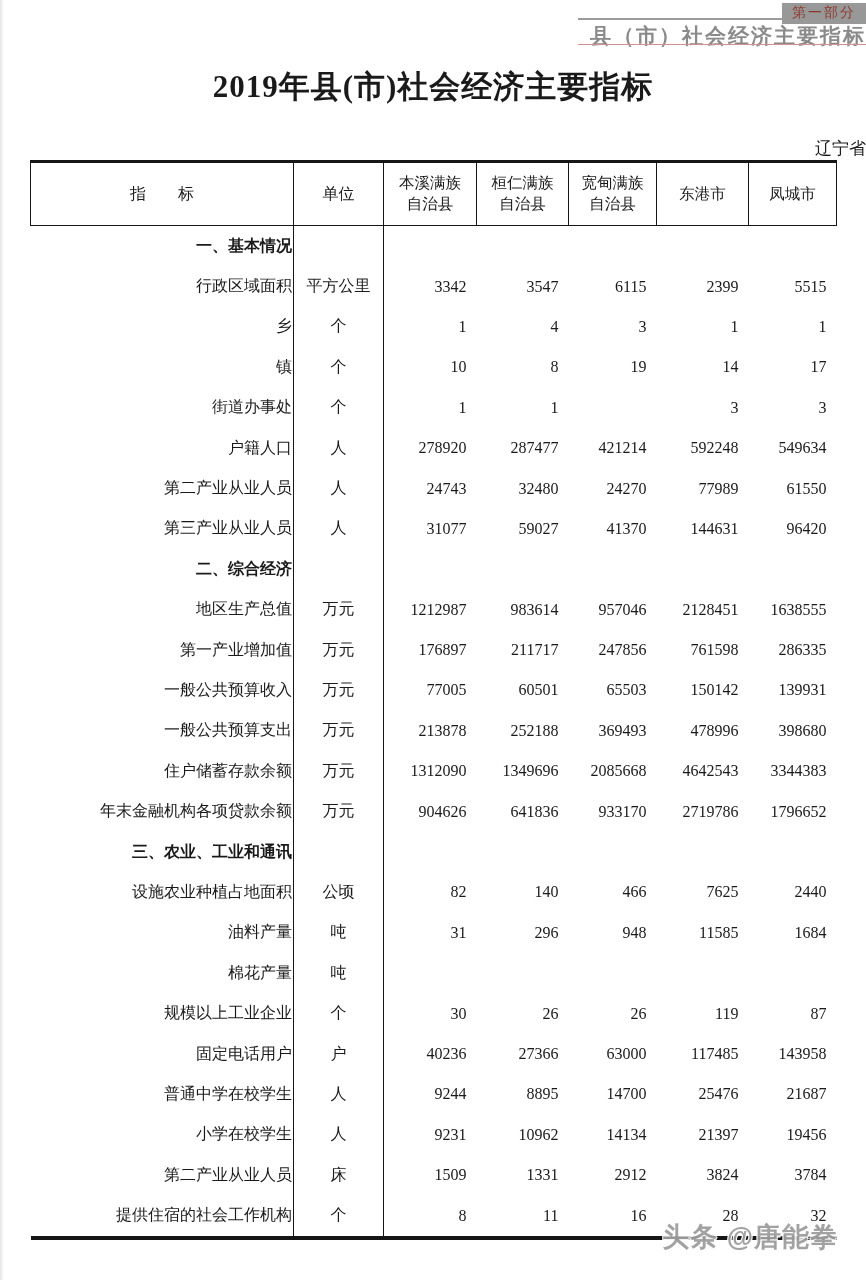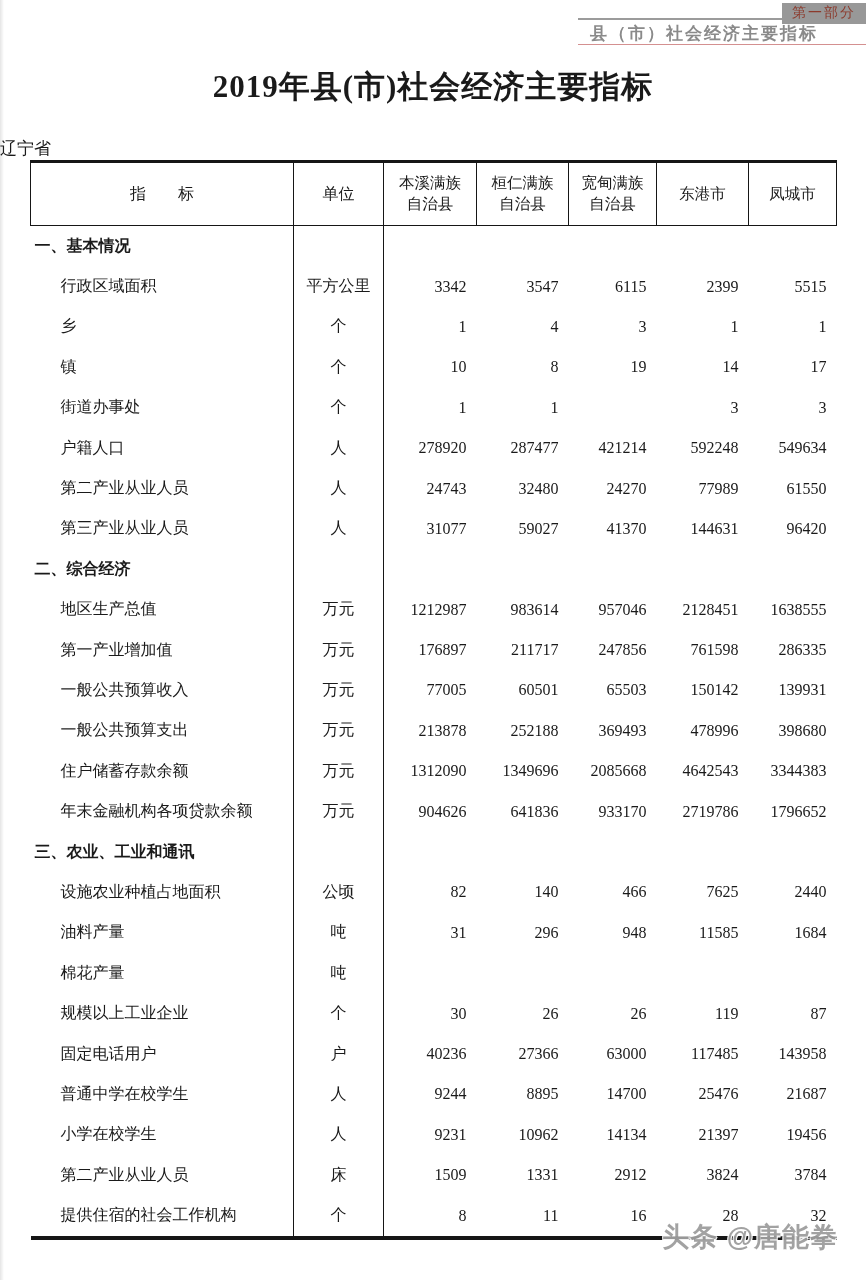--- a/index.html
+++ b/index.html
@@ -20,52 +20,52 @@
   .head-rule{position:absolute;top:18px;left:578px;width:208px;height:2px;background:#9b9b9b;}
   .part-badge{
     position:absolute;top:3px;right:0;
     background:#989898;color:#8c3a2c;
     font-family:"Liberation Sans","DejaVu Sans",sans-serif;
     font-weight:normal;font-size:14px;letter-spacing:2px;
     padding:1px 10px 2px 10px;
   }
   .running-title{
     position:absolute;top:22px;left:590px;
-    color:#8a8a8a;font-weight:bold;font-size:17px;letter-spacing:2px;
+    color:#8a8a8a;font-weight:bold;font-size:21px;letter-spacing:2px;
     font-family:"Liberation Sans","DejaVu Sans",sans-serif;
   }
   .head-red-rule{position:absolute;top:44px;left:578px;width:288px;height:1px;background:#d49090;}
   
   .doc-title{
     position:absolute;top:66px;left:0;width:100%;
     text-align:center;font-size:31px;font-weight:bold;letter-spacing:1px;
   }
   .province{
     position:absolute;top:137px;left:0;width:100%;
-    text-align:left;font-size:17px;
+    text-align:right;font-size:17px;
   }
   
   table.indicators{
     position:absolute;top:160px;left:30px;
     width:806px;table-layout:fixed;
     border-collapse:collapse;
     border-top:3px solid #161616;
     border-bottom:4px solid #161616;
     font-size:16px;
   }
   thead th{
     border:1.5px solid #161616;
     height:62px;font-weight:normal;
     text-align:center;vertical-align:middle;
     white-space:pre-line;line-height:1.35;
     font-size:16px;padding:0 2px;
   }
   thead th.region{font-size:15.5px;}
   tbody td{height:38.4px;vertical-align:middle;border:none;}
-  tbody td.col-indicator{border-right:1.5px solid #161616;padding-left:30px;}
+  tbody td.col-indicator{border-right:1.5px solid #161616;padding-left:30px;text-align:right;}
   tbody tr[data-name="section-row"] td.col-indicator{padding-left:4px;font-weight:bold;}
   tbody td.col-unit{border-right:1.5px solid #161616;text-align:center;}
   tbody td.col-value{text-align:right;padding-right:10px;}
   
   .watermark{
     position:absolute;top:1219px;right:28px;
     font-family:"Liberation Sans","DejaVu Sans",sans-serif;
     font-weight:bold;font-size:27px;letter-spacing:1px;
     color:#9e9e9e;
     text-shadow:1px 1px 0 #fff,-1px -1px 0 #fff,1px -1px 0 #fff,-1px 1px 0 #fff,0 2px 0 #fff;

